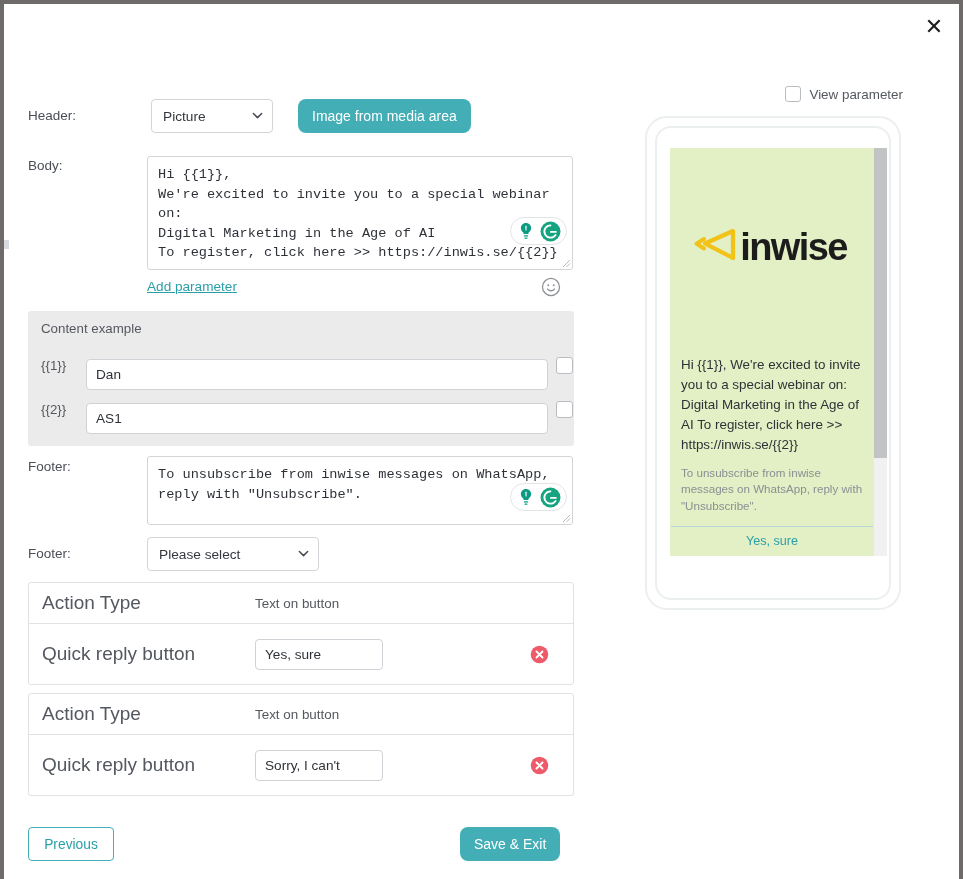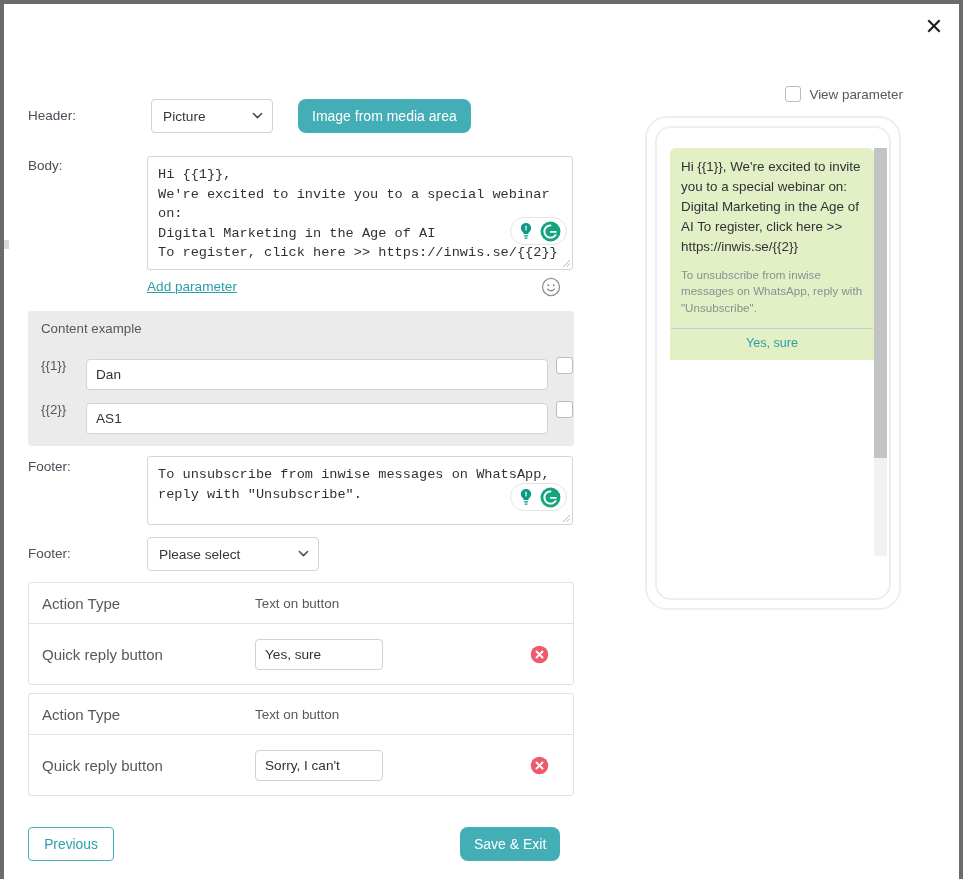--- a/index.html
+++ b/index.html
@@ -176,21 +176,21 @@
     background: #fff;
   }
   .bt-head, .bt-body {
     display: flex;
     align-items: center;
     height: 41px;
     padding: 0 0 0 13px;
   }
   .bt-head { border-bottom: 1px solid #e0e2e5; }
   .bt-body { height: 60px; }
-  .bt-c1 { width: 213px; font-size: 15px; color: #54585f; }
+  .bt-c1 { width: 213px; font-size: 19px; color: #54585f; }
   .bt-c2 { flex: 1; font-size: 13.4px; color: #54585f; }
   .bt-input {
     width: 128px; height: 31px;
     border: 1px solid #cfd2d6;
     border-radius: 4px;
     font-size: 13.6px;
     color: #2e3238;
     padding: 0 9px;
     background: #fff;
     font-family: "Liberation Sans", sans-serif;
@@ -494,20 +494,31 @@
 
   <div id="view-param-wrap">
     <span id="view-param-box"></span>
     <span id="view-param-label">View parameter</span>
   </div>
 
   <div id="phone-outer">
     <div id="phone-inner">
       <div id="preview-scroll">
         <div id="bubble">
+          <div id="bubble-img">
+            <div id="logo">
+              <span>
+                <svg width="44" height="34" viewBox="0 0 44 34">
+                  <path d="M40 3 L12 15.5 L40 30 Z" fill="none" stroke="#f2c216" stroke-width="4.2" stroke-linejoin="round"></path>
+                  <path d="M11 11 L3.5 15.6 L11 20.5" fill="none" stroke="#f2c216" stroke-width="4" stroke-linejoin="round" stroke-linecap="round"></path>
+                </svg>
+              </span>
+              <span id="logo-text">inwise</span>
+            </div>
+          </div>
           <div id="bubble-body">Hi {{1}}, We're excited to invite you to a special webinar on: Digital Marketing in the Age of AI To register, click here &gt;&gt; https://inwis.se/{{2}}</div>
           <div id="bubble-footer">To unsubscribe from inwise messages on WhatsApp, reply with "Unsubscribe".</div>
           <div class="bubble-divider"></div>
           <div id="bubble-reply">Yes, sure</div>
         </div>
       </div>
       <div id="pv-track"></div>
       <div id="pv-thumb"></div>
     </div>
   </div>

